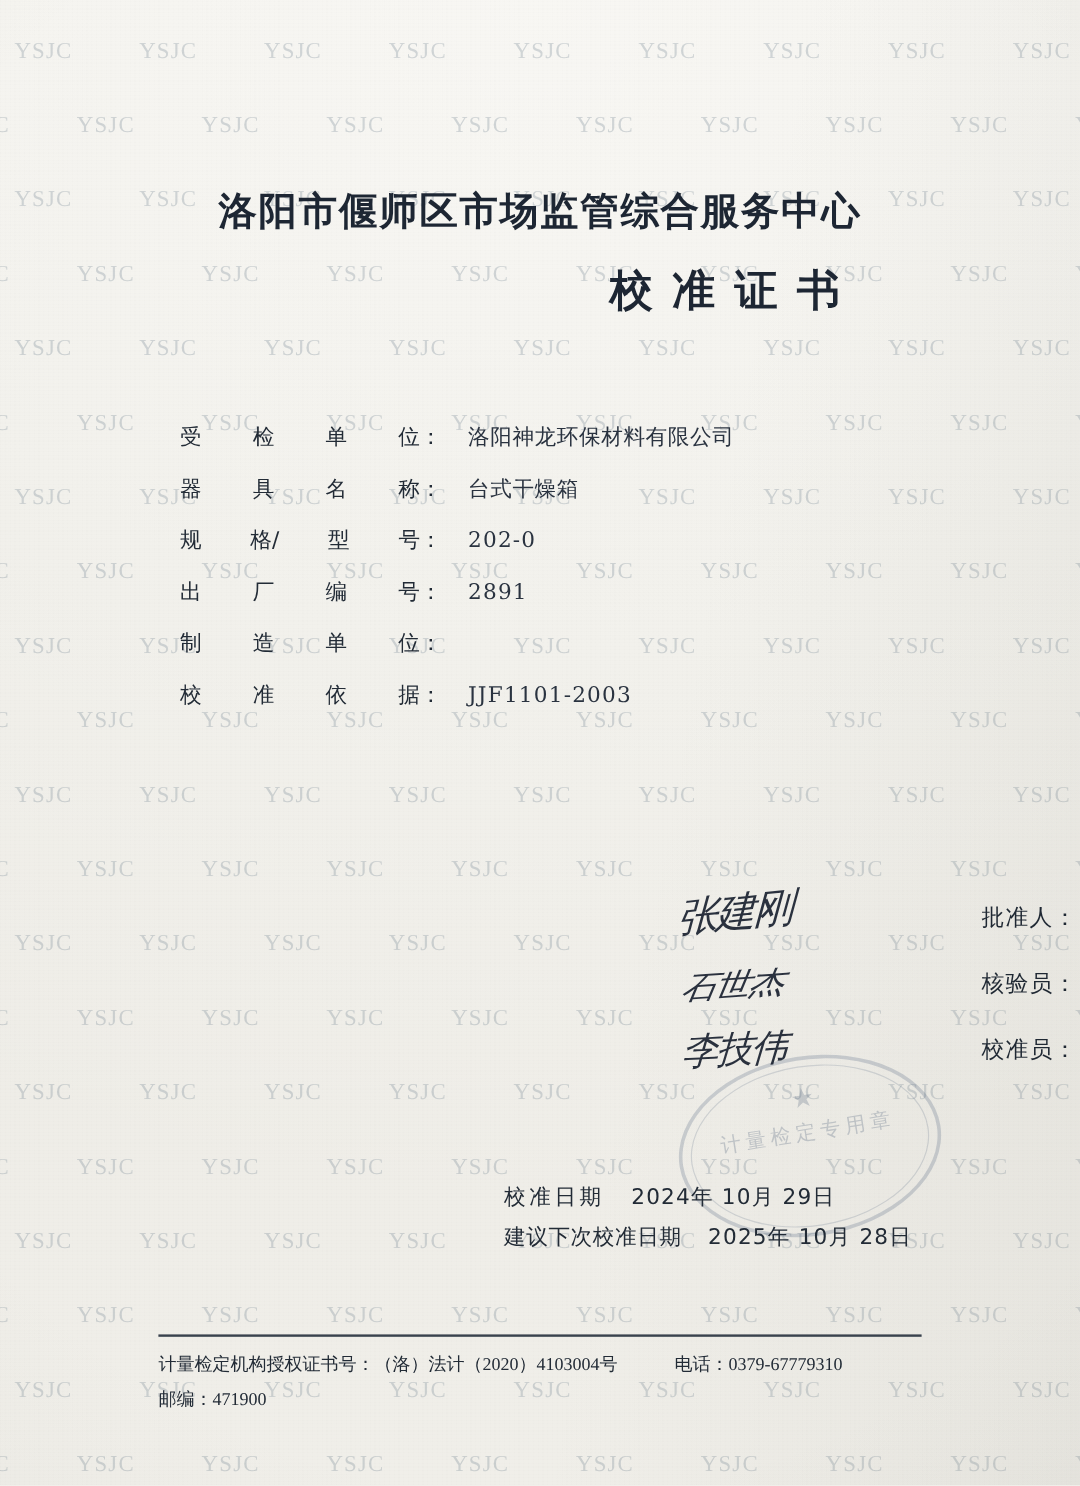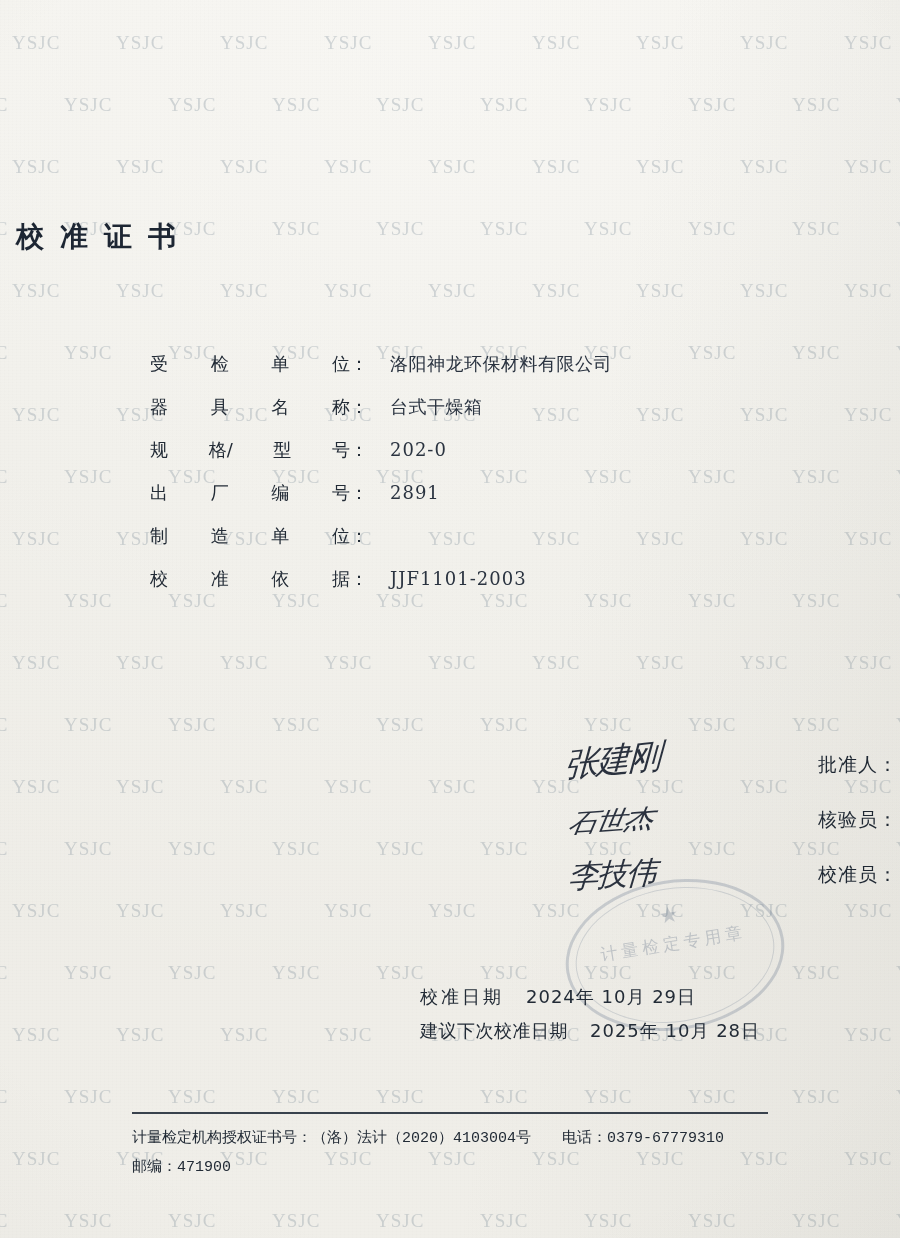--- a/index.html
+++ b/index.html
@@ -82,24 +82,24 @@
     font-size: 32px;
     letter-spacing: 1.5px;
     color: #1d2633;
   }
 
   .doc-title {
     position: absolute;
     top: 218px;
     left: 0;
     width: 716px;
-    text-align: left;
+    text-align: right;
     font-family: "DejaVu Sans", sans-serif;
     font-weight: bold;
-    font-size: 28px;
+    font-size: 36px;
     letter-spacing: 16px;
     text-indent: 16px;
     color: #1d2633;
   }
 
   .cert-number {
     position: absolute;
     top: 290px;
     left: 0;
     width: 900px;
@@ -275,21 +275,21 @@
     width: 636px;
   }
   .footer-rule {
     width: 100%;
     height: 2px;
     background: #39424d;
   }
   .footer-row {
     display: flex;
     margin-top: 14px;
-    font-family: Liberation Mono, monospace;
+    font-family: Liberation Serif, serif;
     font-size: 15px;
     color: #222b36;
   }
   .footer-row.second { margin-top: 10px; }
   .footer-left { width: 430px; }
   .footer-right { width: 206px; }
   .footer-indent { padding-left: 30px; }
 </style>
 </head>
 <body>
@@ -485,20 +485,21 @@
       <span class="wm" style="left: 480px; top: 1210px;">YSJC</span>
       <span class="wm" style="left: 584px; top: 1210px;">YSJC</span>
       <span class="wm" style="left: 688px; top: 1210px;">YSJC</span>
       <span class="wm" style="left: 792px; top: 1210px;">YSJC</span>
       <span class="wm" style="left: 896px; top: 1210px;">YSJC</span>
     </div>
   <div id="grain"></div>
 
   <div id="content">
 
+    <div class="org-title">洛阳市偃师区市场监管综合服务中心</div>
     <div class="doc-title">校准证书</div>
 
     <div id="fields">
 
       <div class="field-row">
         <div class="field-label">
           <span>受</span>
           <span>检</span>
           <span>单</span>
           <span>位</span>

